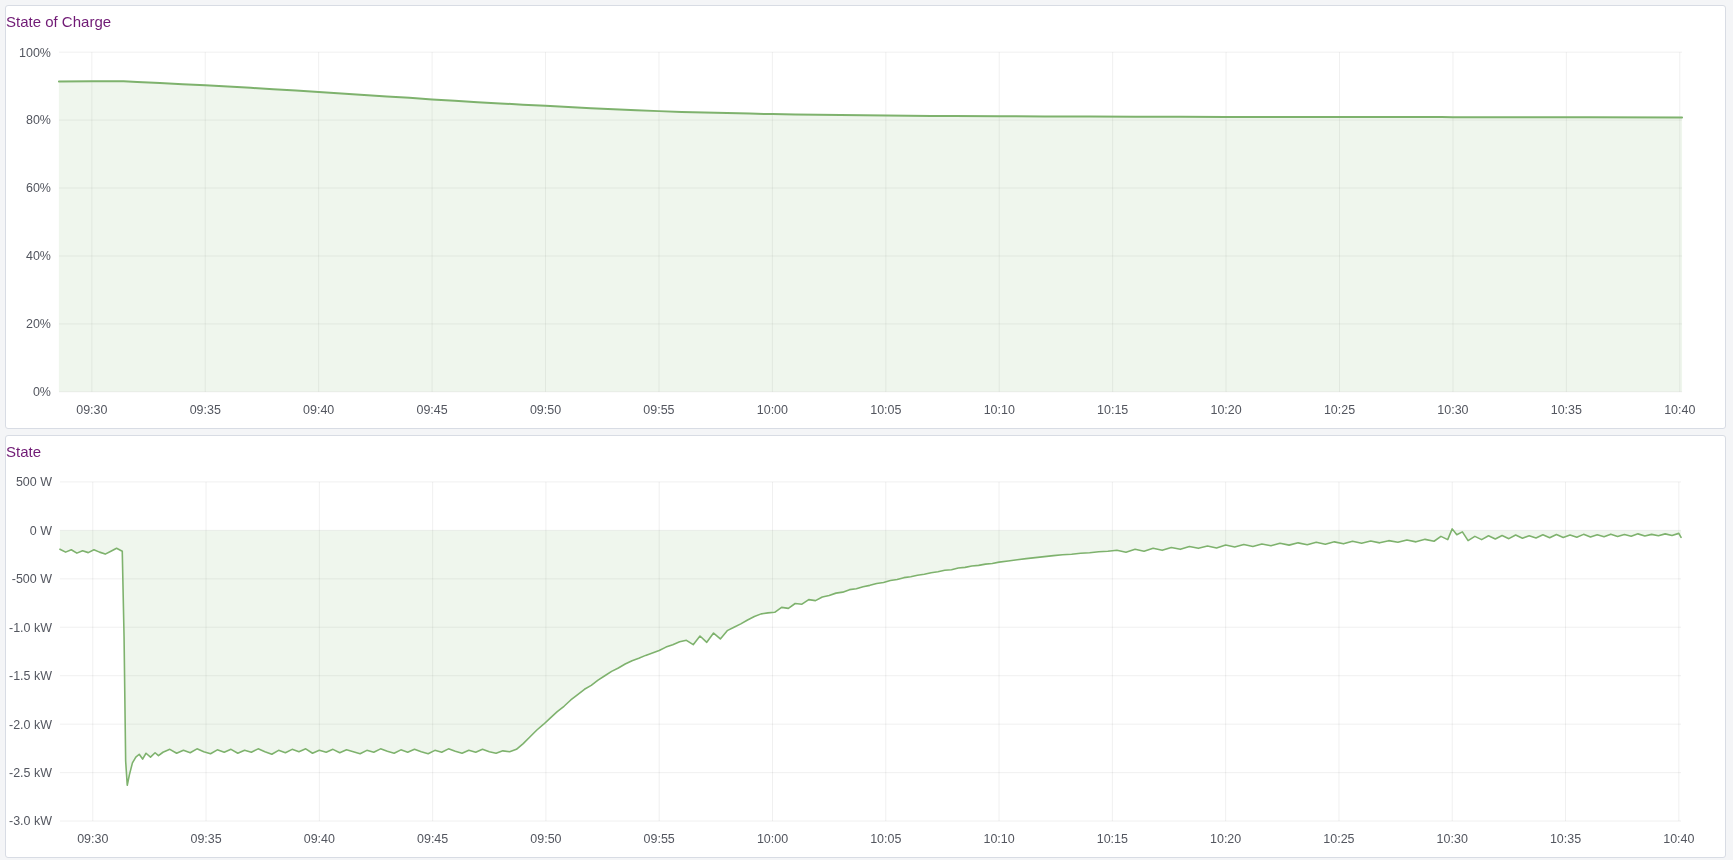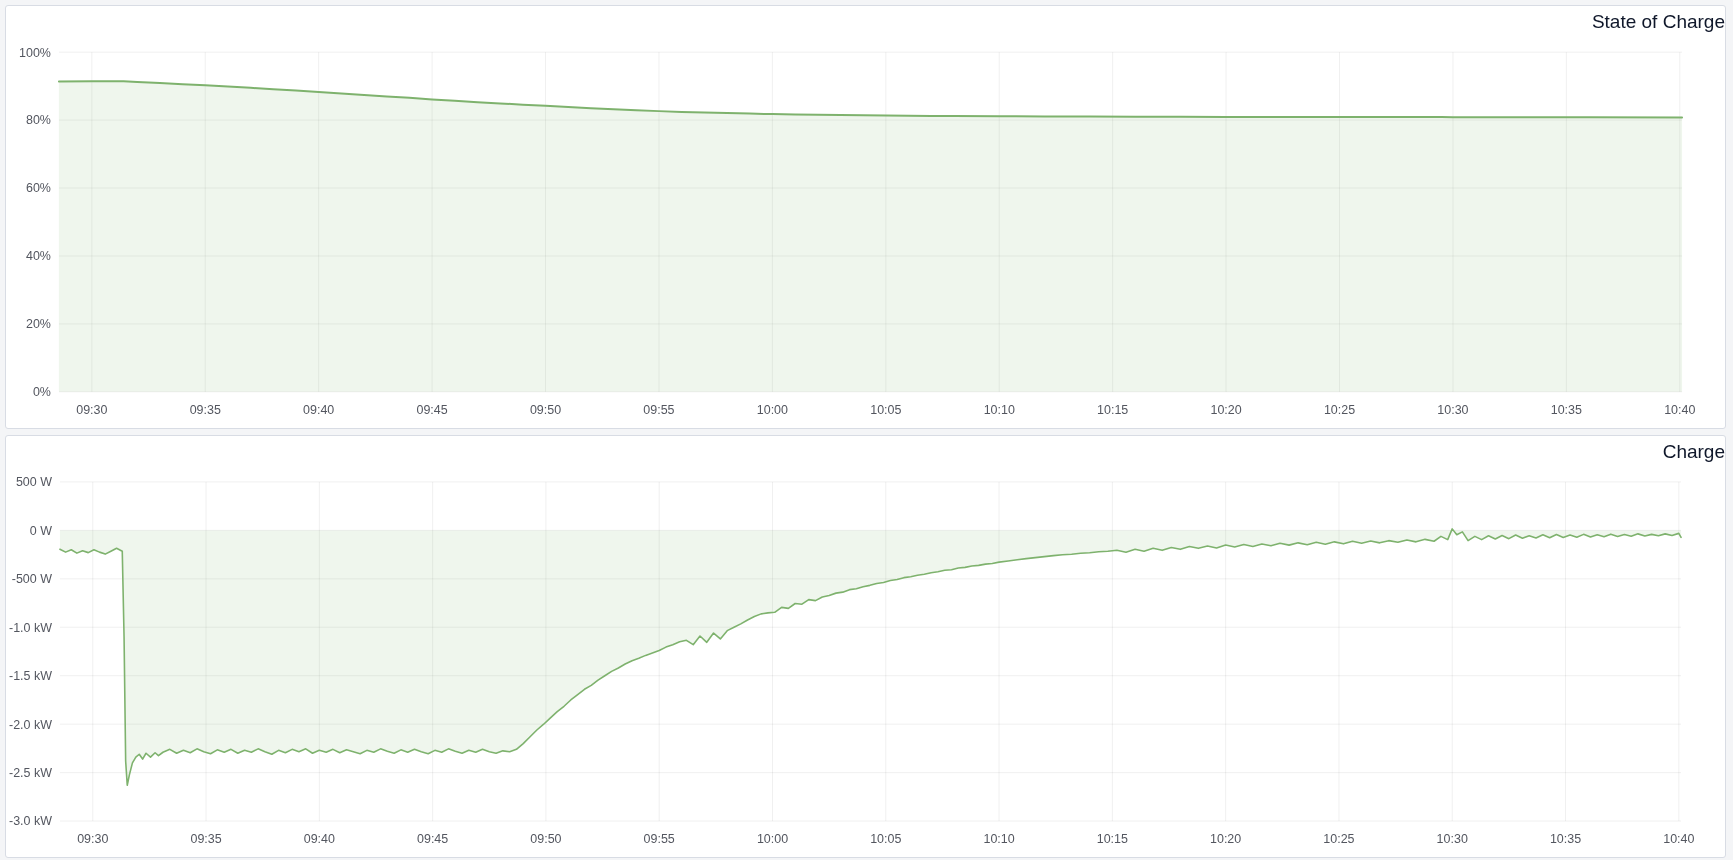--- a/index.html
+++ b/index.html
@@ -8,22 +8,22 @@
     background:#f4f5f7;
     font-family:"Liberation Sans",sans-serif;
   }
   .panel{
     position:absolute;left:5px;width:1721px;
     background:#ffffff;border:1px solid #d8dce4;border-radius:3px;
     box-sizing:border-box;
   }
   .panel-title{
     position:absolute;left:0;right:0;top:6px;height:24px;
-    text-align:right;font-size:19px;font-weight:500;line-height:20px;
-    color:#0f172a;
+    text-align:left;font-size:15px;font-weight:500;line-height:20px;
+    color:#701a75;
   }
   svg.chart{position:absolute;left:0;top:0;width:100%;height:100%;display:block;}
   svg.chart text{font-family:"Liberation Sans",sans-serif;font-size:12.5px;}
 </style>
 </head>
 <body>
 
 <div class="page">
 
   <section class="panel" style="top:5px;height:424px;">
@@ -120,16 +120,16 @@
         <text x="767.2732354996506" y="408" text-anchor="middle" fill="#53565f">10:00</text>
         <text x="880.8301886792455" y="408" text-anchor="middle" fill="#53565f">10:05</text>
         <text x="994.38714185884" y="408" text-anchor="middle" fill="#53565f">10:10</text>
         <text x="1107.9440950384349" y="408" text-anchor="middle" fill="#53565f">10:15</text>
         <text x="1221.5010482180296" y="408" text-anchor="middle" fill="#53565f">10:20</text>
         <text x="1335.0580013976241" y="408" text-anchor="middle" fill="#53565f">10:25</text>
         <text x="1448.614954577219" y="408" text-anchor="middle" fill="#53565f">10:30</text>
         <text x="1562.1719077568137" y="408" text-anchor="middle" fill="#53565f">10:35</text>
         <text x="1675.7288609364084" y="408" text-anchor="middle" fill="#53565f">10:40</text>
       </svg>
-    <div class="panel-title">Charge</div>
+    <div class="panel-title">State</div>
   </section>
 
 </div>
 
 </body></html>

